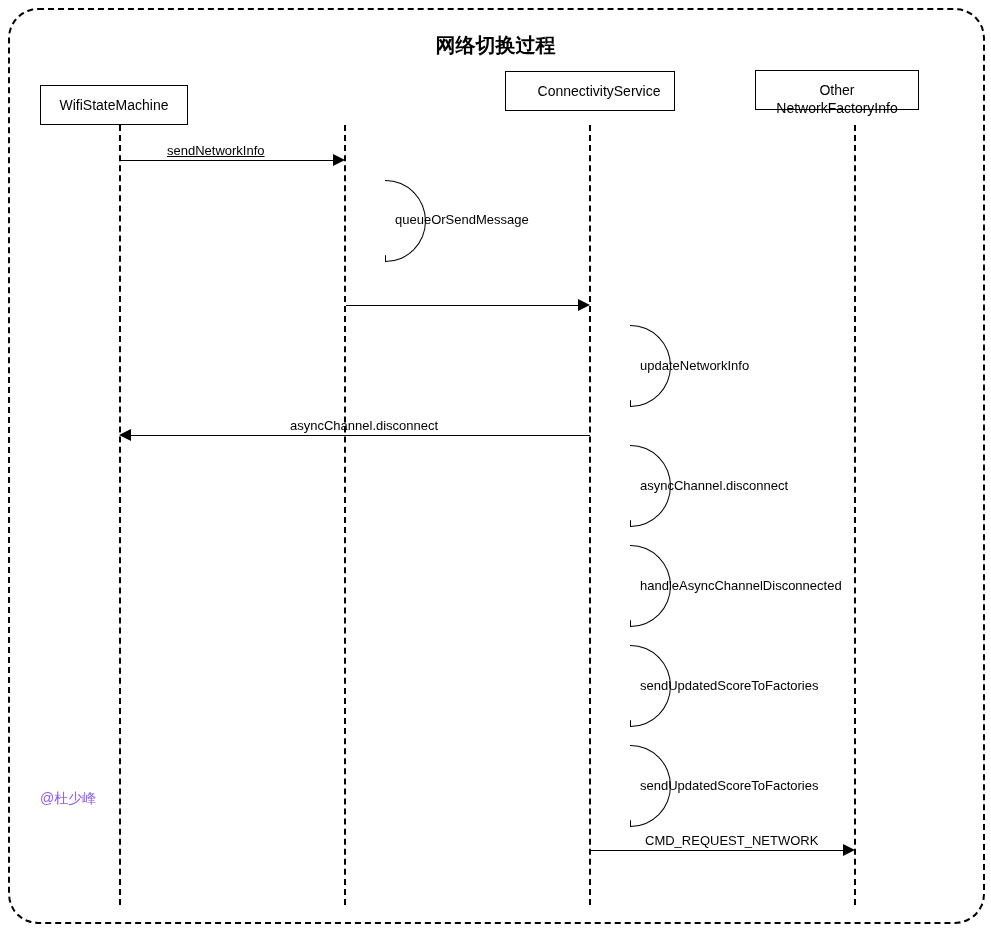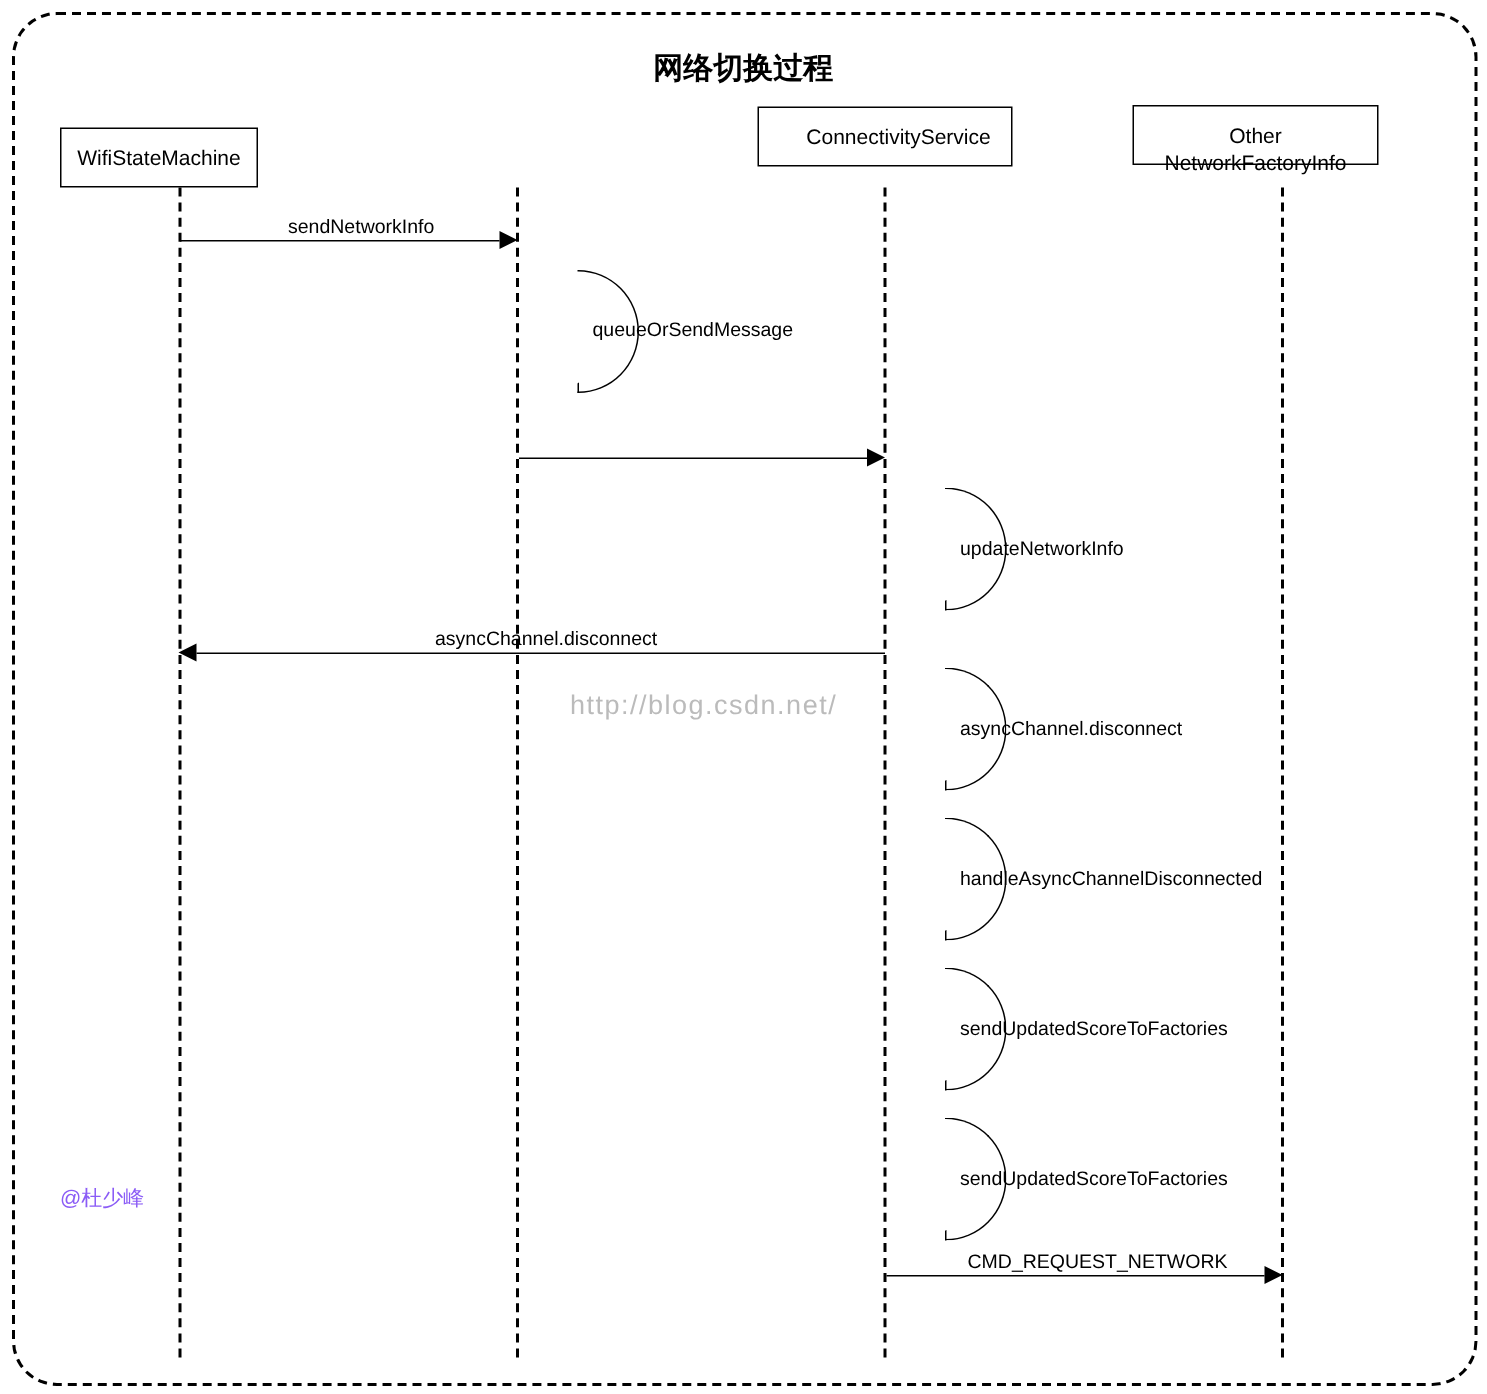--- a/index.html
+++ b/index.html
@@ -105,32 +105,32 @@
   }
 </style>
 </head>
 <body>
 
 <div class="canvas">
   <div class="frame"></div>
 
   <div class="title">网络切换过程</div>
 
-  <div class="actor-box" style="left:40px; width:132px; top:85px;">WifiStateMachine</div>
+  <div class="actor-box" style="left:40px; width:148px; top:85px;">WifiStateMachine</div>
   <div class="actor-box" style="left:505px; width:170px; top:71px;padding-left:24px;">ConnectivityService</div>
   <div class="actor-box" style="left:755px; width:164px; top:70px;">Other NetworkFactoryInfo</div>
 
   <div class="lifeline" style="left:119px;"></div>
   <div class="lifeline" style="left:344px;"></div>
   <div class="lifeline" style="left:589px;"></div>
   <div class="lifeline" style="left:854px;"></div>
 
   <div class="arrow-line" style="left:120px; width:213px; top:160px;"></div>
   <div class="arrow-head-right" style="left:333px; top:154px;"></div>
-  <div class="msg-label" style="left:192px; top:143px;">sendNetworkInfo</div>
+  <div class="msg-label" style="left:167px; top:143px;text-decoration:underline;">sendNetworkInfo</div>
 
   <div class="self-loop" style="left:345px; top:180px;"></div>
   <div class="msg-label" style="left:395px; top:212px;">queueOrSendMessage</div>
 
   <div class="arrow-line" style="left:346px; width:232px; top:305px;"></div>
   <div class="arrow-head-right" style="left:578px; top:299px;"></div>
 
   <div class="self-loop" style="left:590px; top:325px;"></div>
   <div class="msg-label" style="left:640px; top:358px;">updateNetworkInfo</div>
 
@@ -147,16 +147,15 @@
   <div class="self-loop" style="left:590px; top:645px;"></div>
   <div class="msg-label" style="left:640px; top:678px;">sendUpdatedScoreToFactories</div>
 
   <div class="self-loop" style="left:590px; top:745px;"></div>
   <div class="msg-label" style="left:640px; top:778px;">sendUpdatedScoreToFactories</div>
 
   <div class="arrow-line" style="left:591px; width:252px; top:850px;"></div>
   <div class="arrow-head-right" style="left:843px; top:844px;"></div>
   <div class="msg-label" style="left:645px; top:833px;">CMD_REQUEST_NETWORK</div>
 
-  <div class="watermark" style="left:380px; top:460px;">http://blog.csdn.net/</div>
 
   <div class="author" style="left:40px; top:790px;">@杜少峰</div>
 </div>
 
 </body></html>

